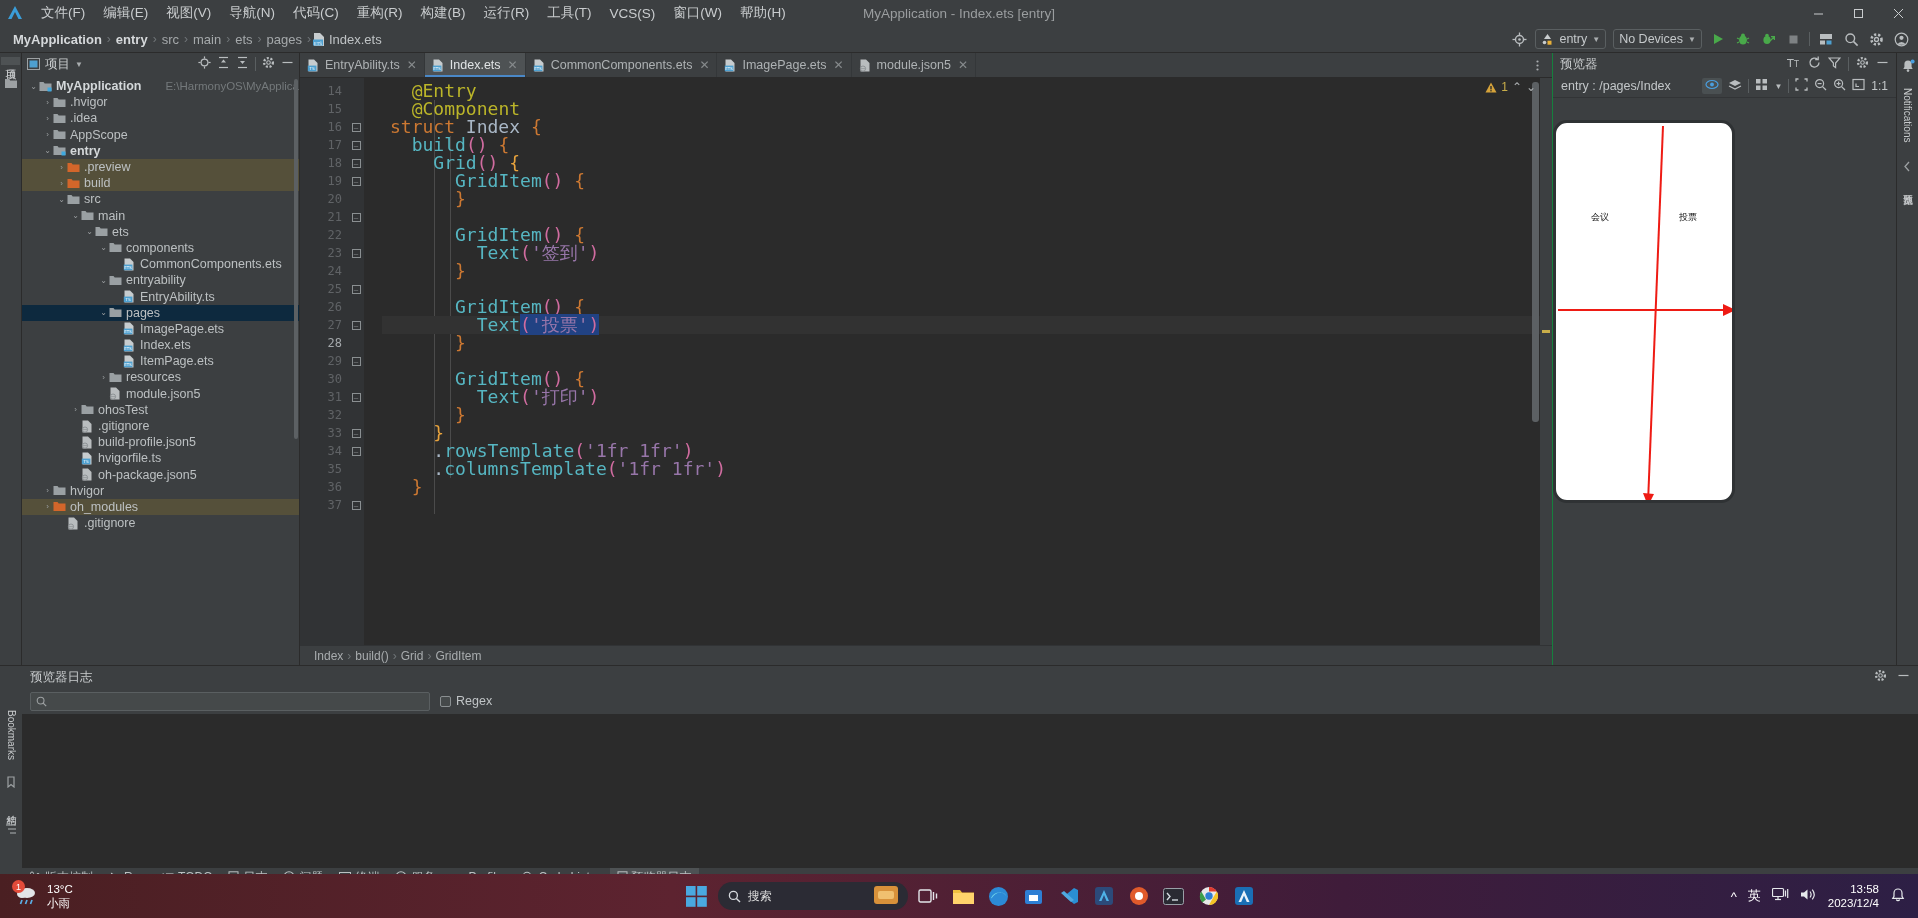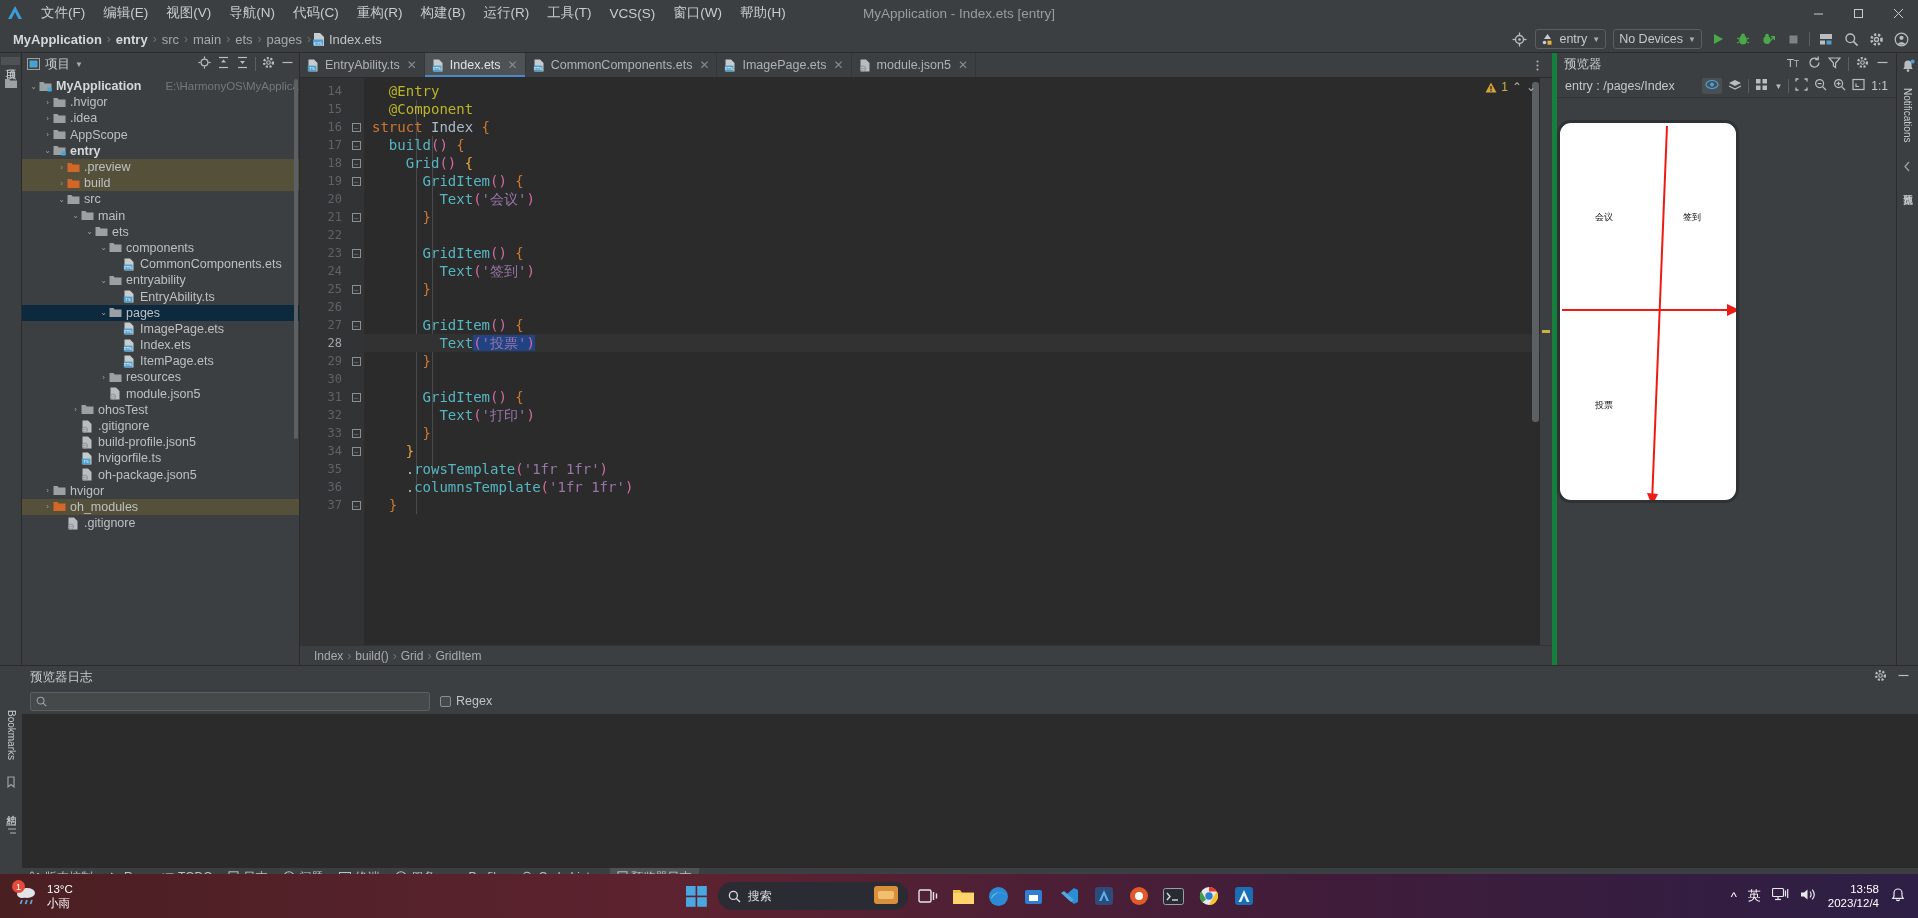--- a/index.html
+++ b/index.html
@@ -73,38 +73,38 @@
   .codewrap { flex:1; display:flex; position:relative; overflow:hidden; background:#2b2b2b; }
   .gutter { width:48px; background:#313335; text-align:right; padding-top:4px; flex:none; }
   .gutter .ln { height:18px; line-height:18px; font-family:"DejaVu Sans Mono", monospace;
                 font-size:12px; color:#606366; padding-right:6px; }
   .gutter .ln.cur { color:#a4a8ab; }
   .folds { width:16px; background:#313335; padding-top:4px; flex:none; position:relative;}
   .fold { height:18px; display:flex; align-items:center; justify-content:center; }
   .fold span { display:inline-block; width:9px; height:9px; border:1px solid #8a8f91;
                color:#8a8f91; font-size:8px; line-height:7px; text-align:center; }
   .code { flex:1; padding-top:4px; font-family:"DejaVu Sans Mono", monospace;
-          font-size:14px; position:relative; overflow:hidden; }
+          font-size:18px; position:relative; overflow:hidden;margin-left:18px; }
   .cl { height:18px; line-height:18px; white-space:pre; padding-left:8px; }
   .cl.cur { background:#323232; }
   .indent { position:absolute; top:4px; width:1px; background:#4b4b4b; }
   .warnstrip { position:absolute; right:0; top:0; width:12px; height:100%; background:#3c3f41; }
   .wmark { position:absolute; right:2px; width:8px; height:3px; background:#c9ae4a; }
   .scrollthumb { position:absolute; right:13px; top:4px; width:7px; height:340px;
                  background:#5c6063; border-radius:3px; }
   .warnbox { position:absolute; right:16px; top:2px; display:flex; align-items:center;
              gap:4px; font-size:12px; color:#c9ae4a; z-index:4;}
 
   
   .ebc { height:20px; background:#3c3f41; display:flex; align-items:center; gap:4px;
          padding-left:14px; font-size:12px; color:#a8acae; border-top:1px solid #313335;}
 
   
   .preview { width:344px; background:#3c3f41; display:flex; flex-direction:column;
-             border-left:5px solid #15803d; }
+             border-left:1px solid #15803d; }
   .pvh { height:22px; display:flex; align-items:center; padding:0 7px; font-size:12.5px;
          color:#c9ccce; }
   .pvh2 { height:23px; display:flex; align-items:center; padding:0 8px; gap:18px;
           font-size:12.5px; color:#c3c7c9; border-bottom:1px solid #323436; }
   .pvbody { flex:1; background:#3c3f41; position:relative; display:flex;
             align-items:flex-start; padding-top:22px; }
   .phone { width:182px; height:383px; background:#ffffff; border:3px solid #2f3234;
            border-radius:14px; position:relative; overflow:hidden; }
   .phone-grid { position:absolute; inset:0; display:grid;
                 grid-template-columns:1fr 1fr; grid-template-rows:1fr 1fr; }
@@ -719,21 +719,20 @@
         </div>
       <div class="code" id="code">
         <div class="indent" style="left:52px;top:22px;height:414px;"></div>
         <div class="indent" style="left:68px;top:58px;height:342px;"></div>
       <div class="cl" style="position: relative;"><span style="color: rgb(169, 183, 198);">  </span><span style="color: rgb(187, 181, 41);">@Entry</span></div>
           <div class="cl" style="position: relative;"><span style="color: rgb(169, 183, 198);">  </span><span style="color: rgb(187, 181, 41);">@Component</span></div>
           <div class="cl" style="position: relative;"><span style="color: rgb(169, 183, 198);"></span><span style="color: rgb(204, 120, 50);">struct </span><span style="color: rgb(169, 183, 198);">Index</span><span style="color: rgb(204, 120, 50);"> {</span></div>
           <div class="cl" style="position: relative;"><span style="color: rgb(169, 183, 198);">  </span><span style="color: rgb(86, 182, 194);">build</span><span style="color: rgb(208, 108, 160);">()</span><span style="color: rgb(204, 120, 50);"> {</span></div>
           <div class="cl" style="position: relative;"><span style="color: rgb(169, 183, 198);">    </span><span style="color: rgb(86, 182, 194);">Grid</span><span style="color: rgb(208, 108, 160);">()</span><span style="color: rgb(232, 163, 61);"> {</span></div>
           <div class="cl" style="position: relative;"><span style="color: rgb(169, 183, 198);">      </span><span style="color: rgb(86, 182, 194);">GridItem</span><span style="color: rgb(208, 108, 160);">()</span><span style="color: rgb(204, 120, 50);"> {</span></div>
-          <div class="cl" style="position: relative;"><span style="color: rgb(169, 183, 198);">        </span><span style="color: rgb(86, 182, 194);">Text</span><span style="color: rgb(208, 108, 160);">(</span><span style="color: rgb(152, 118, 170);">'会议'</span><span style="color: rgb(208, 108, 160);">)</span></div>
           <div class="cl" style="position: relative;"><span style="color: rgb(169, 183, 198);">      </span><span style="color: rgb(204, 120, 50);">}</span></div>
           <div class="cl" style="position: relative;"></div>
           <div class="cl" style="position: relative;"><span style="color: rgb(169, 183, 198);">      </span><span style="color: rgb(86, 182, 194);">GridItem</span><span style="color: rgb(208, 108, 160);">()</span><span style="color: rgb(204, 120, 50);"> {</span></div>
           <div class="cl" style="position: relative;"><span style="color: rgb(169, 183, 198);">        </span><span style="color: rgb(86, 182, 194);">Text</span><span style="color: rgb(208, 108, 160);">(</span><span style="color: rgb(152, 118, 170);">'签到'</span><span style="color: rgb(208, 108, 160);">)</span></div>
           <div class="cl" style="position: relative;"><span style="color: rgb(169, 183, 198);">      </span><span style="color: rgb(204, 120, 50);">}</span></div>
           <div class="cl" style="position: relative;"></div>
           <div class="cl" style="position: relative;"><span style="color: rgb(169, 183, 198);">      </span><span style="color: rgb(86, 182, 194);">GridItem</span><span style="color: rgb(208, 108, 160);">()</span><span style="color: rgb(204, 120, 50);"> {</span></div>
           <div class="cl cur" style="position: relative;"><span style="color: rgb(169, 183, 198);">        </span><span style="color: rgb(86, 182, 194);">Text</span><span style="color: rgb(208, 108, 160); background: rgb(33, 66, 131);">(</span><span style="color: rgb(152, 118, 170); background: rgb(33, 66, 131);">'投票'</span><span style="color: rgb(208, 108, 160); background: rgb(33, 66, 131);">)</span></div>
           <div class="cl" style="position: relative;"><span style="color: rgb(169, 183, 198);">      </span><span style="color: rgb(204, 120, 50);">}</span></div>
           <div class="cl" style="position: relative;"></div>
@@ -835,21 +834,20 @@
               <rect x="1" y="1.5" width="11" height="10" fill="none" stroke="#b9bdbf" stroke-width="1.2"></rect>
               <path d="M4 5.5 L4 8.5 L7 8.5" fill="none" stroke="#b9bdbf" stroke-width="1.2"></path>
             </svg></span>
         <span style="font-size:12px;color:#c3c7c9">1:1</span>
       </span>
     </div>
     <div class="pvbody">
       <div class="phone">
         <div class="phone-grid" id="phone-grid">
             <div class="cell">会议</div>
-            <div class="cell">签到</div>
             <div class="cell">投票</div>
           </div>
         <svg width="182" height="383" style="position:absolute;left:0;top:0">
           <line x1="107" y1="3" x2="92" y2="380" stroke="#ee1b14" stroke-width="2"></line>
           <polygon points="92,383 87,370 98,371" fill="#ee1b14"></polygon>
           <line x1="2" y1="187" x2="176" y2="187" stroke="#ee1b14" stroke-width="2"></line>
           <polygon points="180,187 167,181 167,193" fill="#ee1b14"></polygon>
         </svg>
 
       </div>

